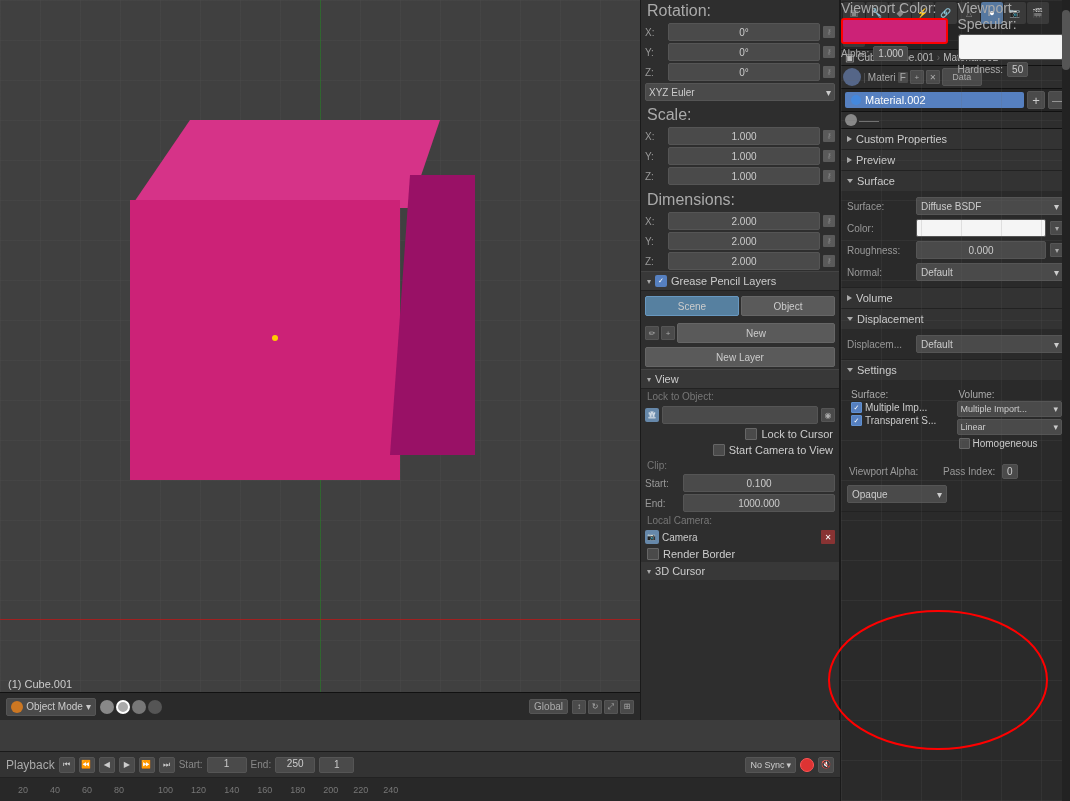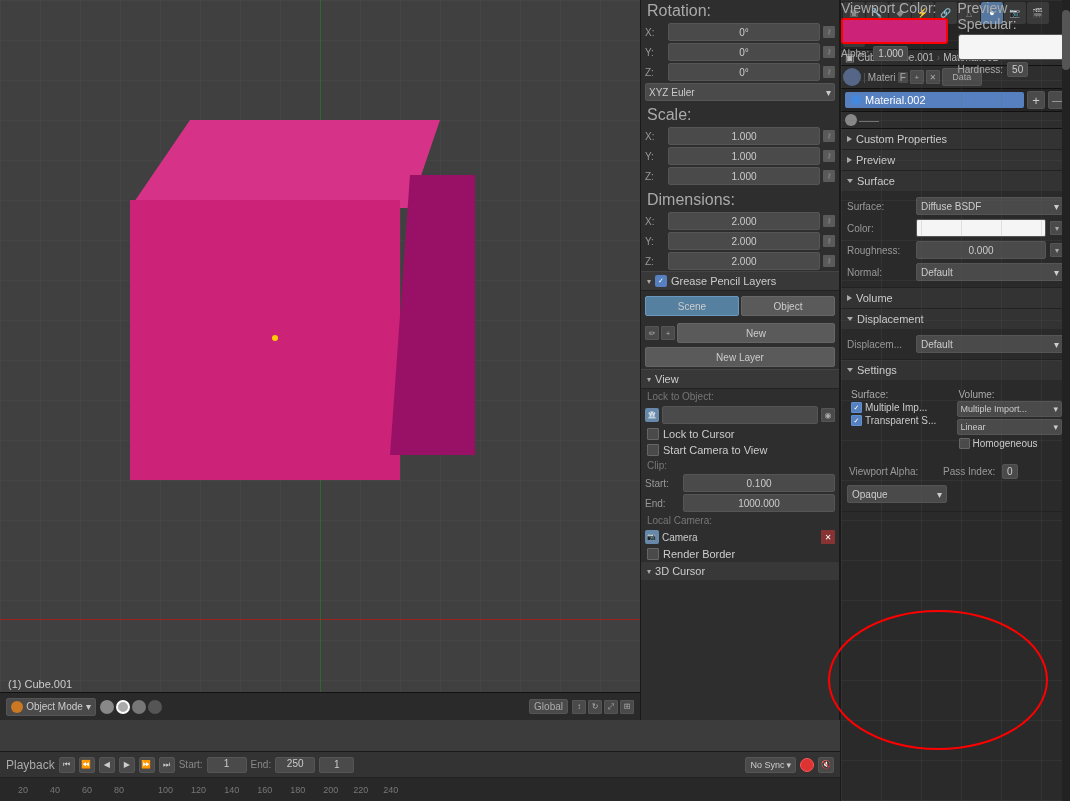--- a/index.html
+++ b/index.html
@@ -189,20 +189,21 @@
 
     .btn-full {
       width: 100%;
     }
 
     .checkbox-row {
       display: flex;
       align-items: center;
       gap: 4px;
       padding: 2px 6px;
+      justify-content: flex-end;
     }
 
     .checkbox {
       width: 12px;
       height: 12px;
       background: #4a4a4a;
       border: 1px solid #666;
       border-radius: 1px;
       display: flex;
       align-items: center;
@@ -1055,21 +1056,21 @@
         <div class="viewport-grid">
           <div>
             <div class="vp-col-label">Viewport Color:</div>
             <div class="color-swatch" style="background:#cc2277;width:95%;height:26px;border-radius:3px;border:2px solid red;cursor:pointer;"></div>
             <div class="alpha-row">
               <span class="alpha-label">Alpha:</span>
               <div class="alpha-value">1.000</div>
             </div>
           </div>
           <div>
-            <div class="vp-col-label">Preview Specular:</div>
+            <div class="vp-col-label">Viewport Specular:</div>
             <div class="color-swatch white-swatch" style="width:95%;height:26px;border-radius:3px;border:1px solid #555;cursor:pointer;background:#f5f5f5;"></div>
             <div class="hardness-row">
               <span class="alpha-label">Hardness:</span>
               <div class="alpha-value">50</div>
             </div>
           </div>
         </div>
 
         <div class="prop-row" style="margin-top:4px;">
           <span class="prop-label" style="width:90px;">Viewport Alpha:</span>

